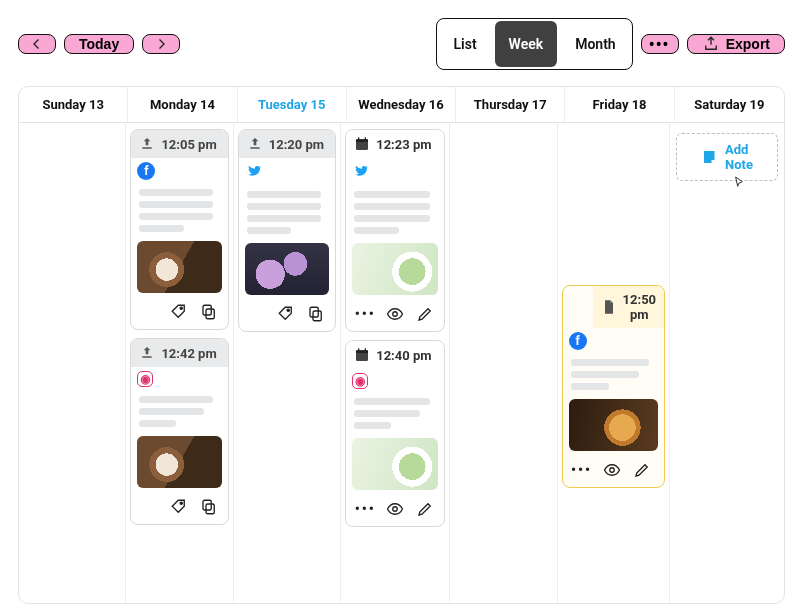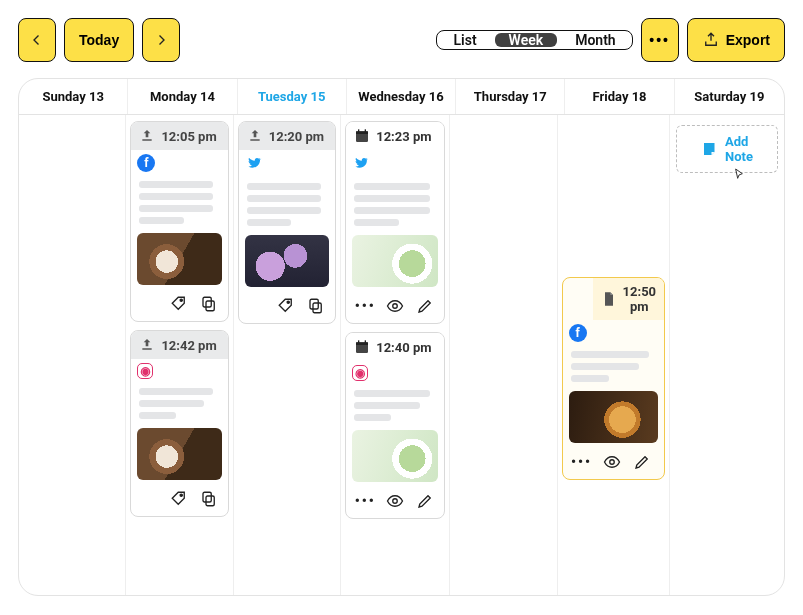--- a/index.html
+++ b/index.html
@@ -13,57 +13,57 @@
   }
   .toolbar {
     display: flex;
     justify-content: space-between;
     align-items: center;
     margin-bottom: 16px;
   }
   .toolbar-left, .toolbar-right { display: flex; gap: 8px; align-items: center; }
   .btn {
     border: 1.5px solid #111;
-    background: #fde047;
+    background: #f9a8d4;
     border-radius: 8px;
-    height: 44px;
+    height: 20px;
     padding: 0 14px;
     display: inline-flex;
     align-items: center;
     justify-content: center;
     font-weight: 600;
     font-size: 14px;
     cursor: pointer;
     gap: 6px;
   }
   .btn.icon-only { width: 38px; padding: 0; }
   .seg {
     display: flex;
     border: 1.5px solid #111;
     border-radius: 8px;
     overflow: hidden;
-    height: 20px;
+    height: 52px;
   }
   .seg .seg-item {
     padding: 0 16px;
     display: flex;
     align-items: center;
     font-weight: 600;
     cursor: pointer;
   }
   .seg .seg-item.active {
     background: #404040;
     color: #fff;
     border-radius: 6px;
     margin: 2px;
     padding: 0 14px;
   }
   .calendar {
     border: 1px solid #e3e3e3;
-    border-radius: 20px;
+    border-radius: 10px;
     overflow: hidden;
   }
   .day-header {
     display: grid;
     grid-template-columns: repeat(7, 1fr);
     border-bottom: 1px solid #e3e3e3;
   }
   .day-header .cell {
     padding: 10px 4px;
     text-align: center;

